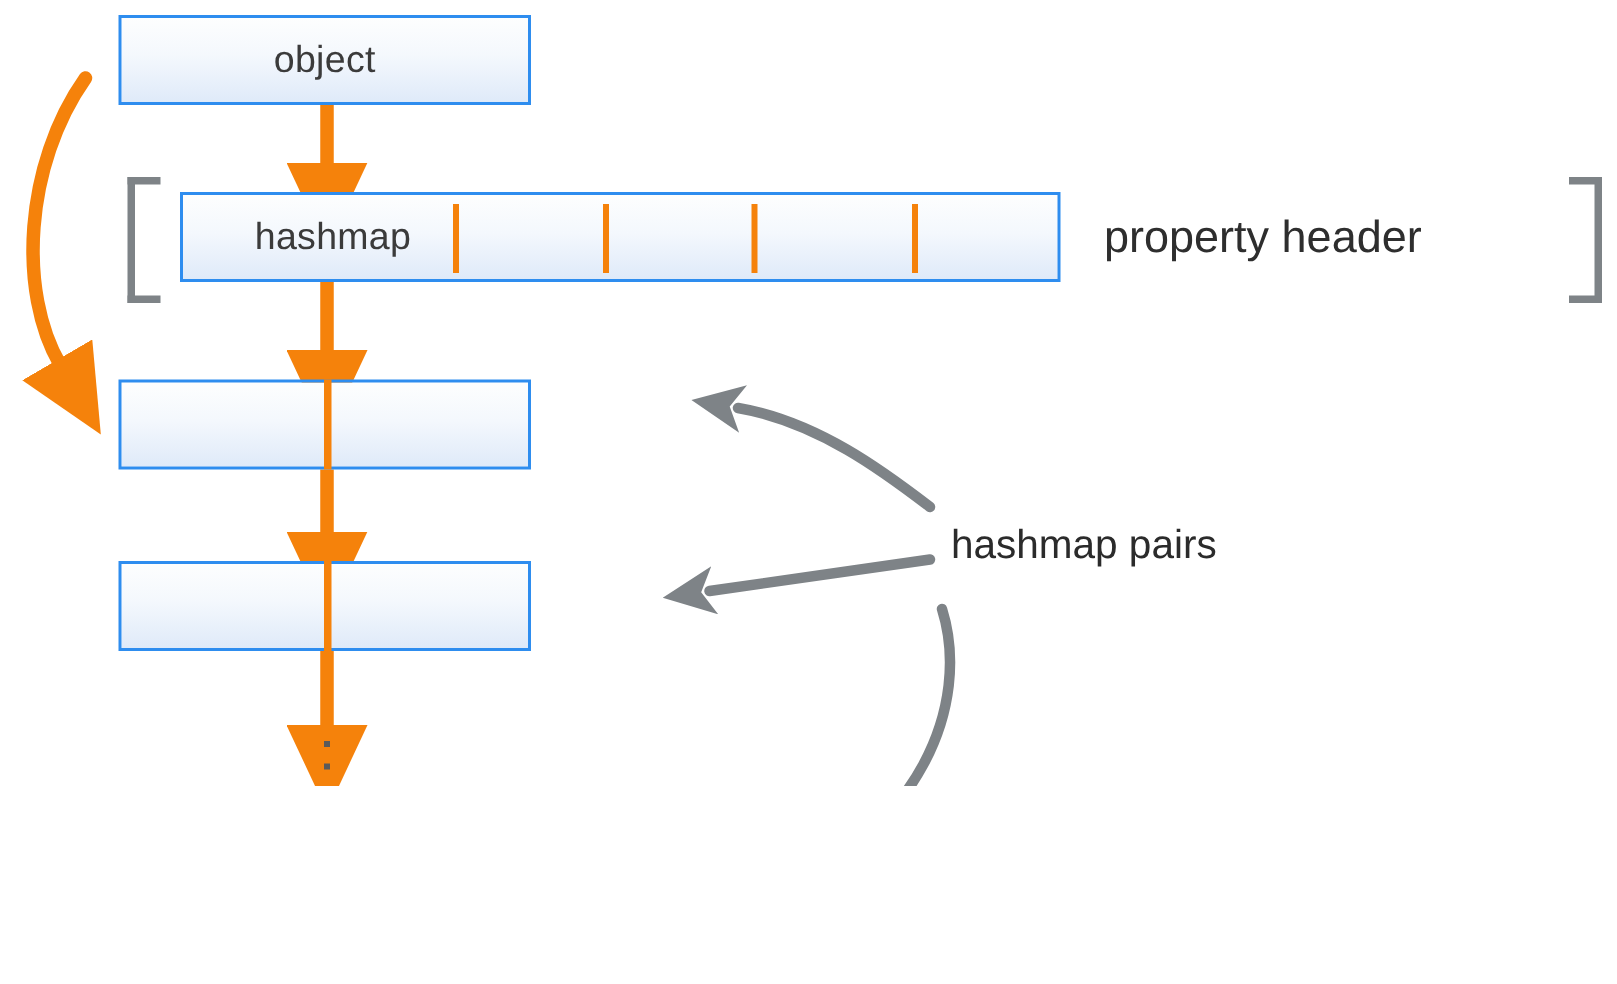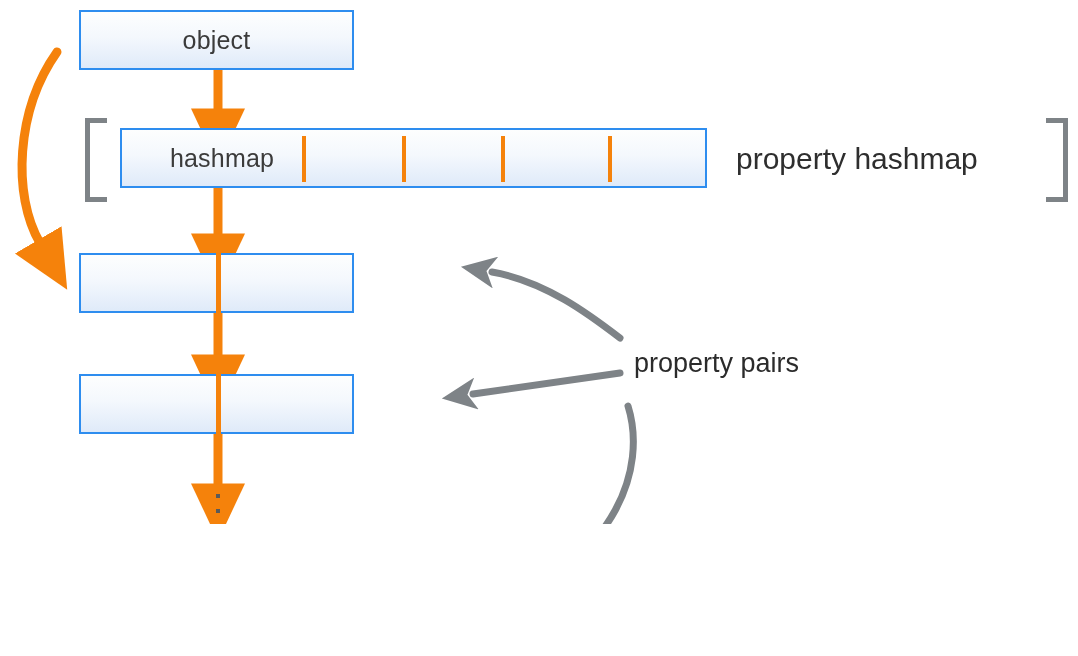--- a/index.html
+++ b/index.html
@@ -159,17 +159,17 @@
 
   <div class="dots" style="left:216px; top:494px; z-index:6;">
     <span class="dot"></span>
     <span class="dot"></span>
     <span class="dot"></span>
   </div>
 
   <div class="bracket left" style="left:85px; top:118px; height:84px;"></div>
   <div class="bracket right" style="left:1046px; top:118px; height:84px;"></div>
 
-  <div class="side-text" style="left:736px; top:142px;">property hashmap</div>
+  <div class="side-text" style="left:736px; top:142px;">property header</div>
 
-  <div class="annot-text" style="left:634px; top:348px;">property pairs</div>
+  <div class="annot-text" style="left:634px; top:348px;">hashmap pairs</div>
 
 </div>
 
 </body></html>

